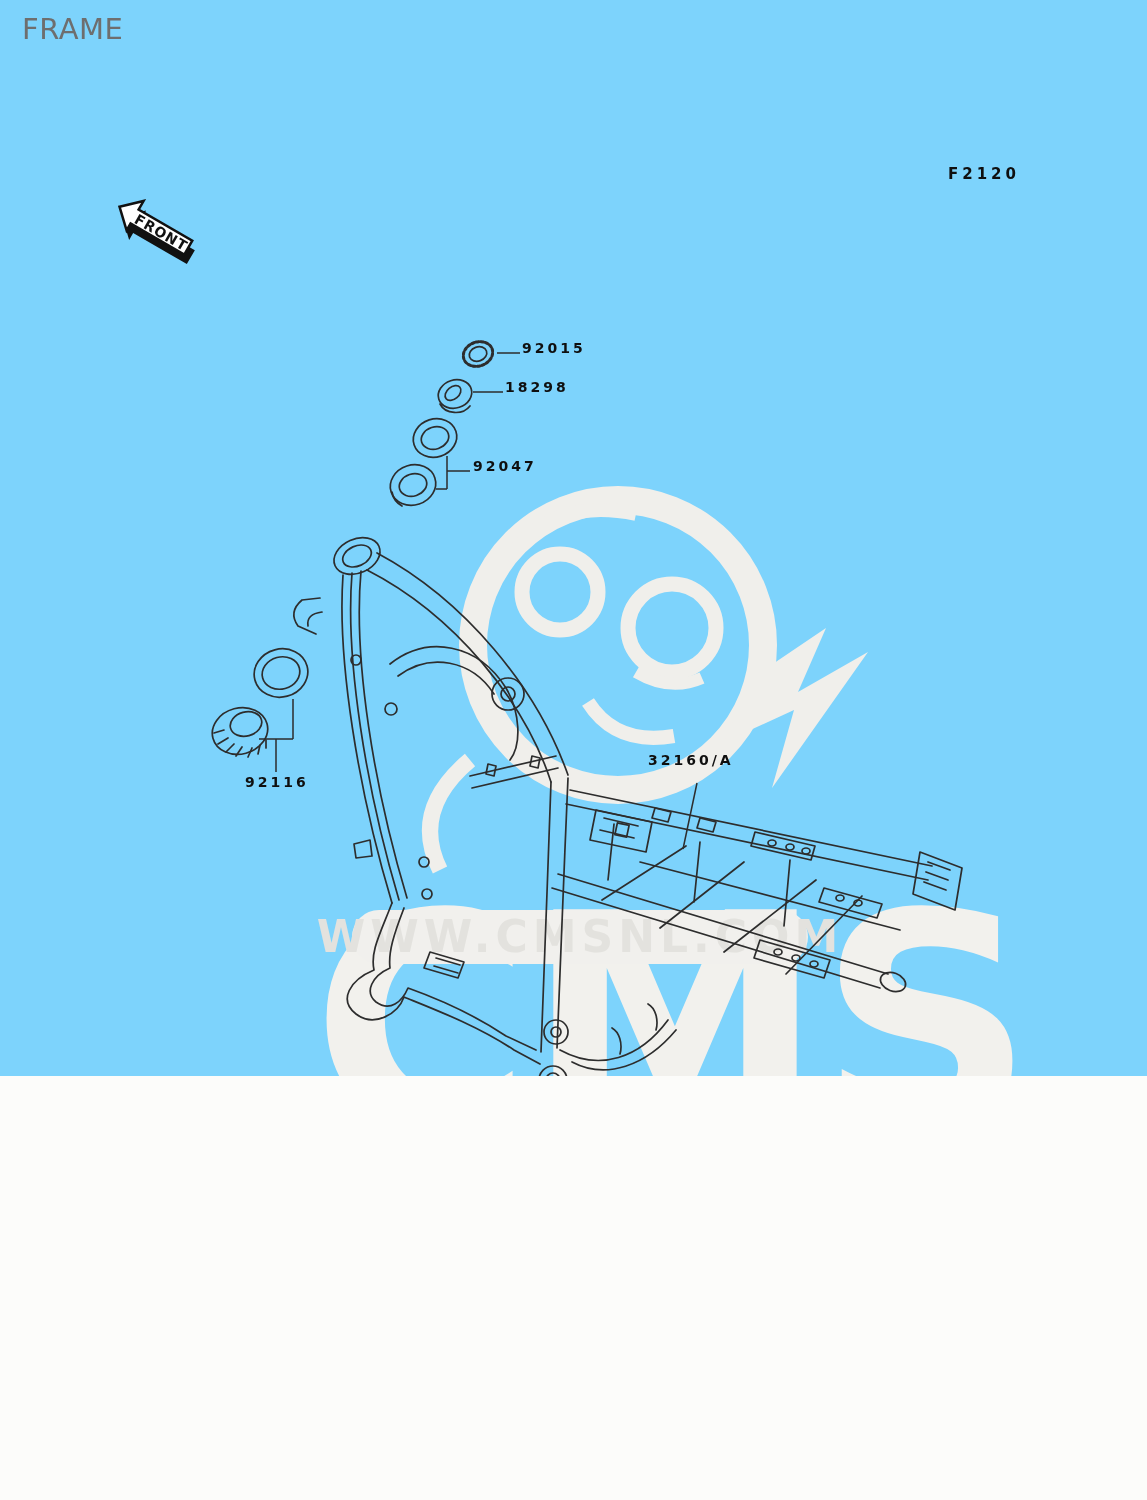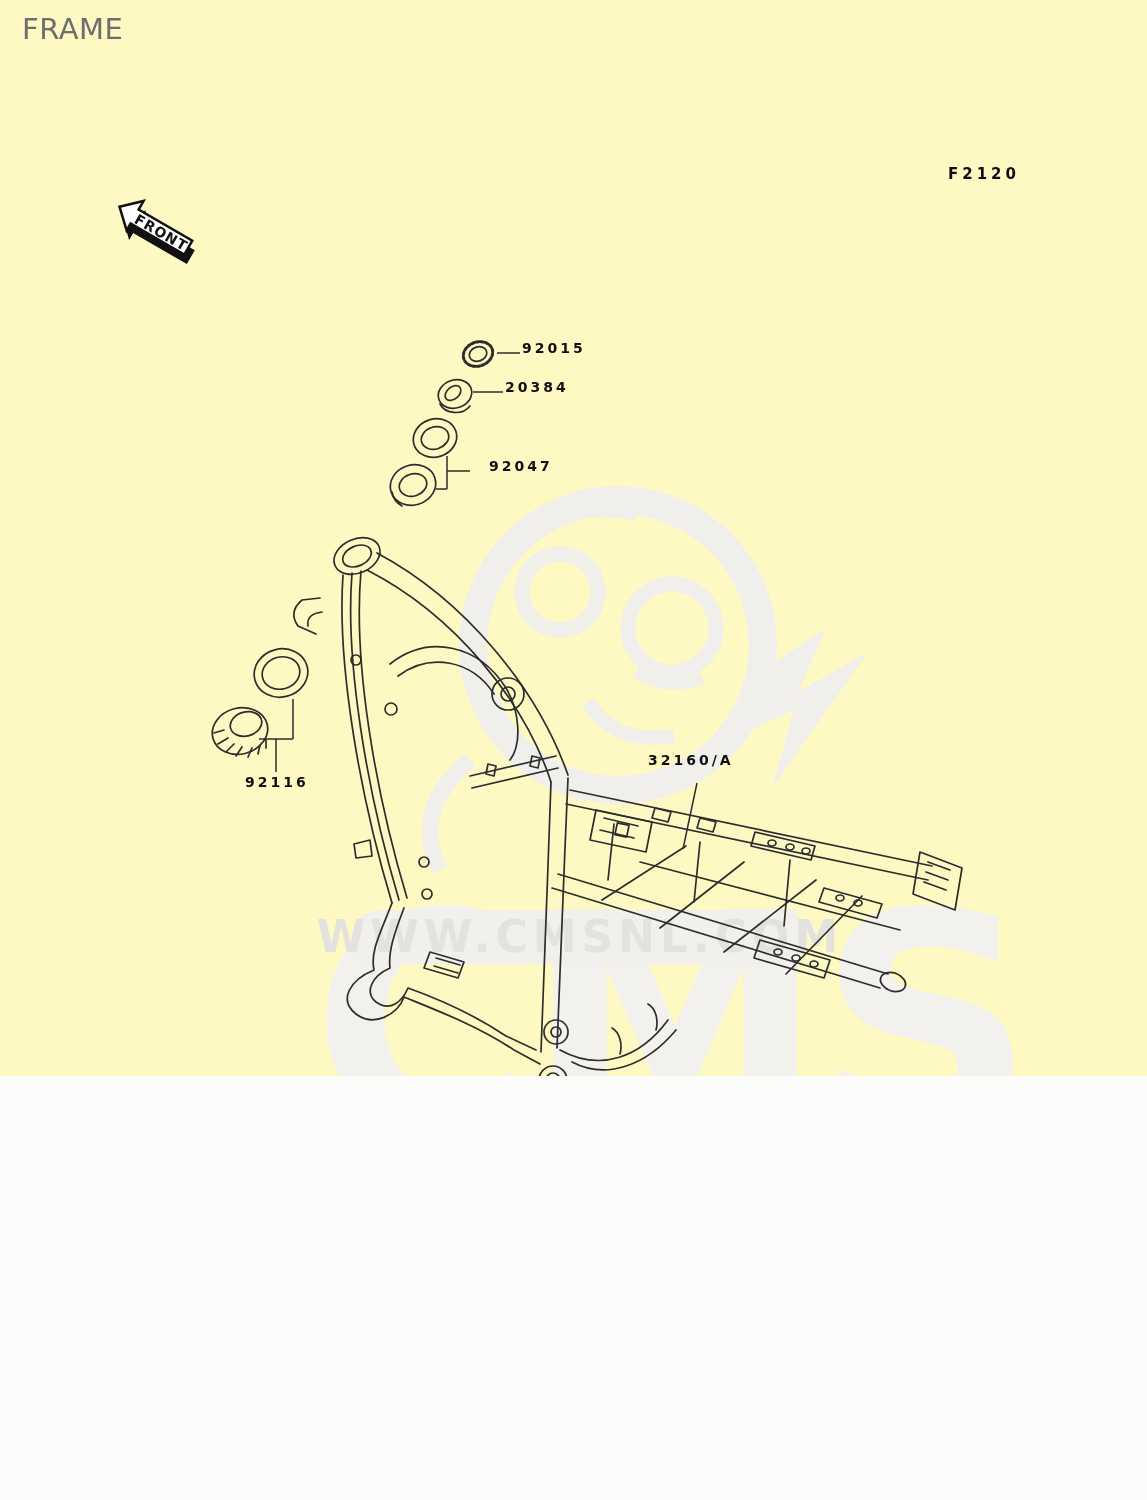--- a/index.html
+++ b/index.html
@@ -1,34 +1,34 @@
 <!DOCTYPE html>
 <html><head>
 <meta charset="utf-8">
 <style>
   html,body{margin:0;padding:0;background:#fcfcfa;}
   .sheet{
-    position:relative;width:1147px;height:1076px;background:#fef9c3;
+    position:relative;width:1147px;height:1076px;background:#7dd3fc;
     overflow:hidden;font-family:"Liberation Sans",sans-serif;
   }
   .page-title{
     position:absolute;left:22px;top:12px;font-size:29px;color:#6e6e6e;
     letter-spacing:.5px;font-family:"DejaVu Sans",sans-serif;
   }
   .fig-code{
     position:absolute;left:948px;top:165px;font-size:15px;font-weight:bold;
     color:#0f0f0f;letter-spacing:4px;font-family:"DejaVu Sans",sans-serif;text-align:right;
   }
   .part-label{
     position:absolute;font-size:14px;font-weight:bold;color:#0f0f0f;
     letter-spacing:3px;white-space:nowrap;font-family:"DejaVu Sans",sans-serif;
   }
   #lbl-0{left:522px;top:340px;}
   #lbl-1{left:505px;top:379px;}
-  #lbl-2{left:473px;top:458px;margin-left:16px;}
+  #lbl-2{left:473px;top:458px;}
   #lbl-3{left:245px;top:774px;}
   #lbl-4{left:648px;top:752px;}
   .footer-promo{
     position:absolute;left:0;right:0;top:1444px;text-align:center;
     font-size:41px;color:#cb1006;letter-spacing:0px;
   }
   svg.diagram{position:absolute;left:0;top:0;}
 </style>
 </head>
 <body>
@@ -169,19 +169,19 @@
     </g>
 
     <g transform="translate(128,192) rotate(30)">
       <polygon points="7,24 25,7 25,17 87,17 87,33 25,33 25,41" fill="#111"></polygon>
       <polygon points="0,17 18,0 18,10 80,10 80,26 18,26 18,34" fill="#ffffff" stroke="#111" stroke-width="2.5"></polygon>
       <text x="49" y="23.5" text-anchor="middle" font-family="DejaVu Sans, sans-serif" font-size="14" font-weight="bold" fill="#111" letter-spacing="1">FRONT</text>
     </g>
   </svg>
 
   <div class="part-label" id="lbl-0">92015</div>
-  <div class="part-label" id="lbl-1">20384</div>
+  <div class="part-label" id="lbl-1">18298</div>
   <div class="part-label" id="lbl-2">92047</div>
   <div class="part-label" id="lbl-3">92116</div>
   <div class="part-label" id="lbl-4">32160/A</div>
 
 
 </div>
 
 </body></html>

